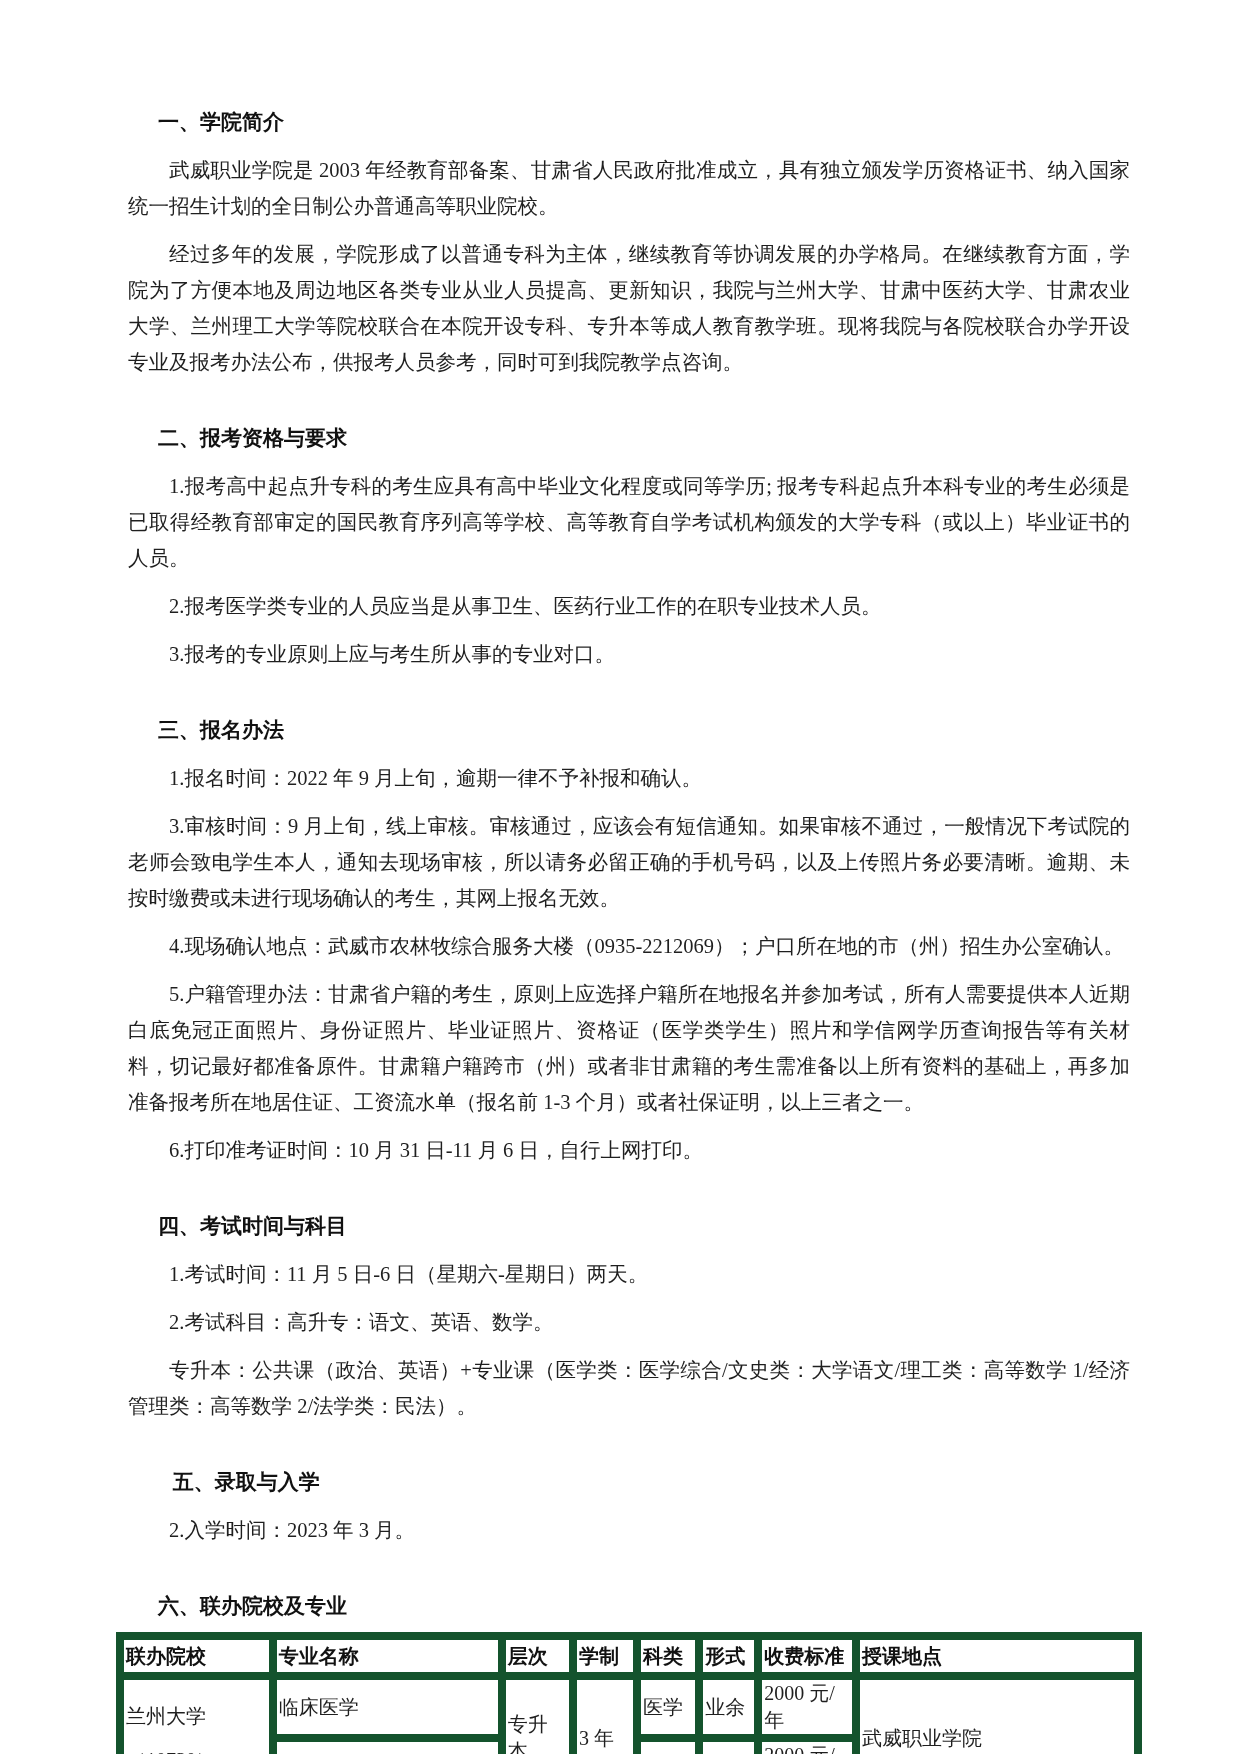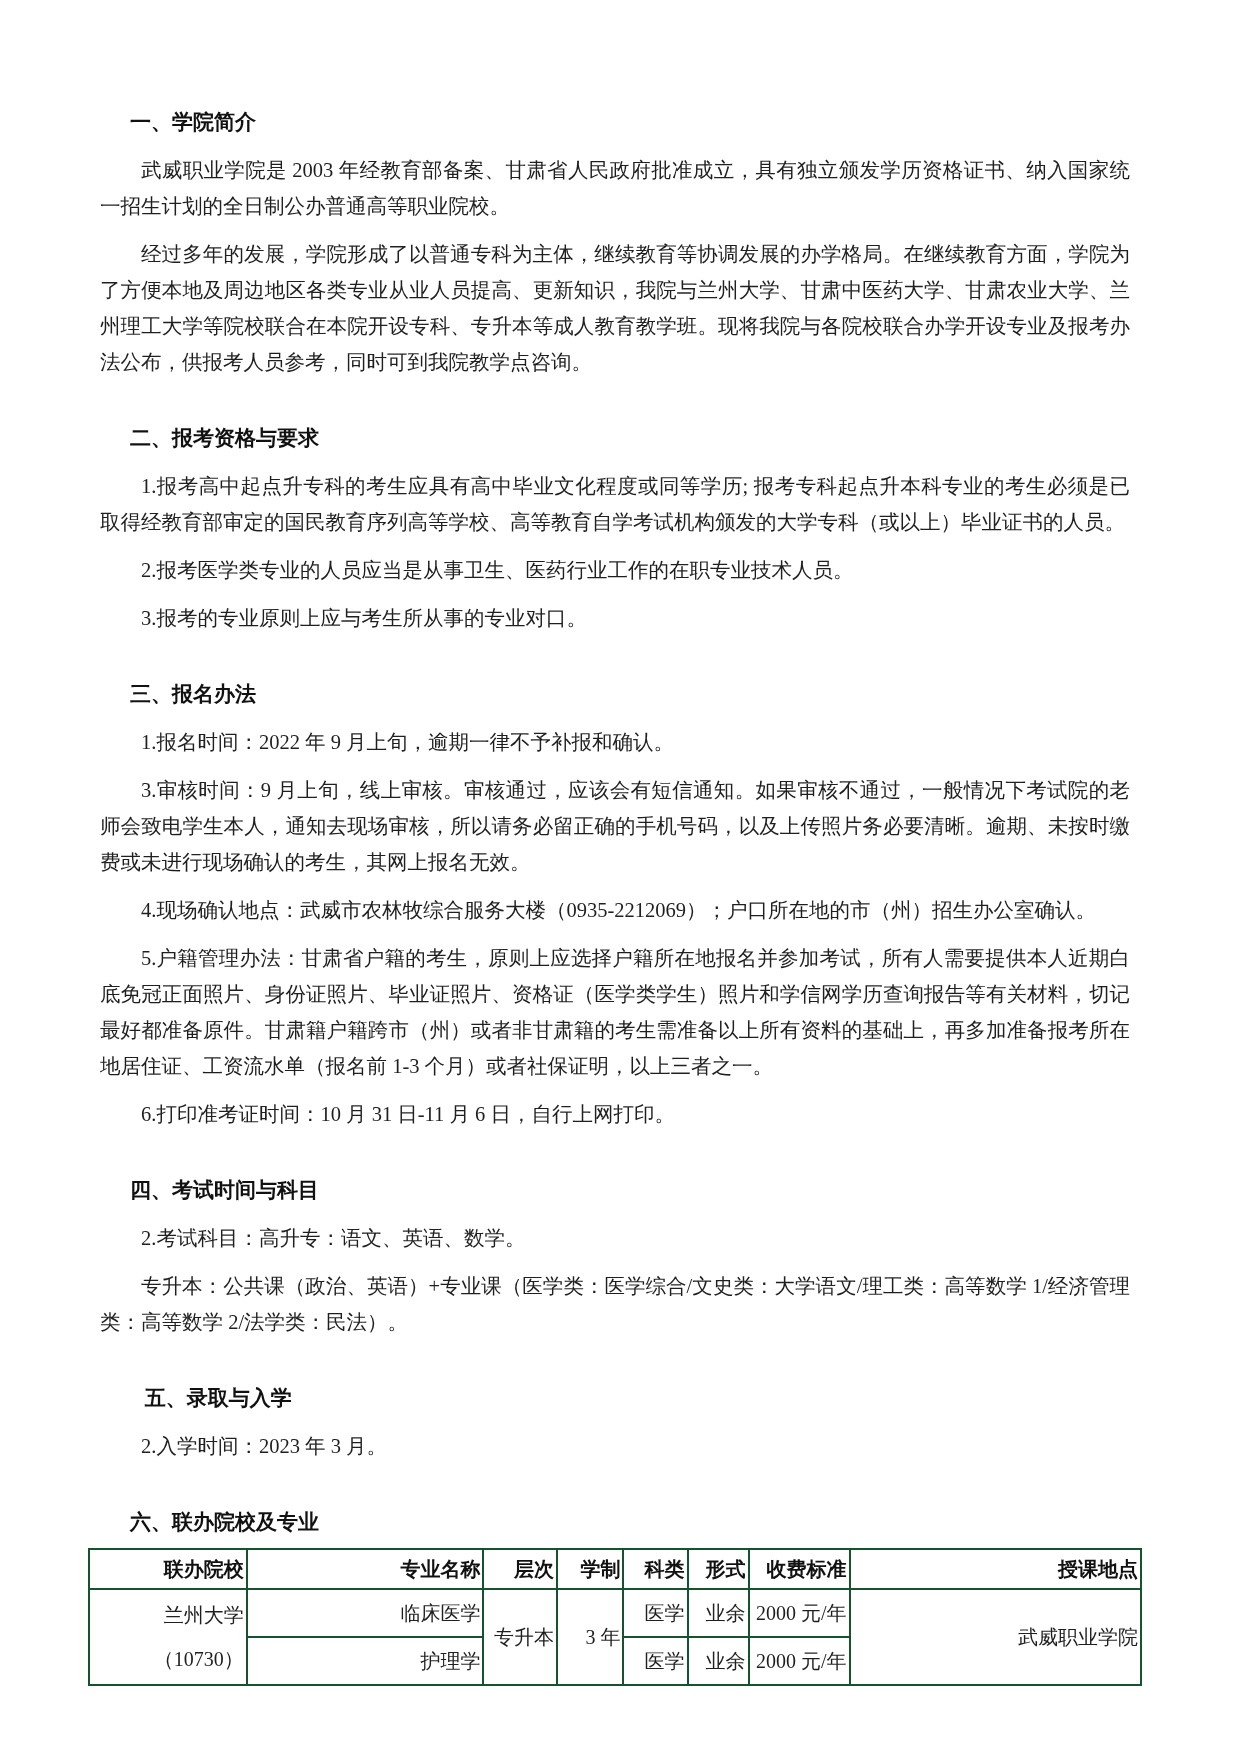--- a/index.html
+++ b/index.html
@@ -8,21 +8,21 @@
     width: 1240px;
     height: 1754px;
     background: #ffffff;
     color: #1f1f1f;
     font-family: "Liberation Serif", "DejaVu Serif", serif;
     overflow: hidden;
   }
   .page {
     width: 1240px;
     height: 1754px;
-    padding: 104px 98px 0 88px;
+    padding: 104px 98px 0 116px;
   }
   .section { margin: 0; }
   .section + .section { margin-top: 40px; }
   .sec-heading {
     font-family: "Liberation Sans", "DejaVu Sans", sans-serif;
     font-weight: bold;
     font-size: 21px;
     line-height: 36px;
     text-indent: 2em;
     margin: 0;
@@ -37,22 +37,22 @@
     margin: 12px;
     word-break: break-all;
   }
   .table-wrap { margin-top: 8px; }
   table.enroll {
     width: 100%;
     border-collapse: collapse;
     table-layout: fixed;
   }
   table.enroll th, table.enroll td {
-    border: 2px solid #14532d;
-    text-align: right;
+    border: 8px solid #14532d;
+    text-align: left;
     vertical-align: middle;
     padding: 0 2px;
     overflow: hidden;
   }
   table.enroll th {
     font-family: "Liberation Sans", "DejaVu Sans", sans-serif;
     font-weight: bold;
     font-size: 20px;
     height: 40px;
     color: #111111;
@@ -85,20 +85,21 @@
     <h3 class="sec-heading">三、报名办法</h3>
     <p class="para">1.报名时间：2022 年 9 月上旬，逾期一律不予补报和确认。</p>
     <p class="para">3.审核时间：9 月上旬，线上审核。审核通过，应该会有短信通知。如果审核不通过，一般情况下考试院的老师会致电学生本人，通知去现场审核，所以请务必留正确的手机号码，以及上传照片务必要清晰。逾期、未按时缴费或未进行现场确认的考生，其网上报名无效。</p>
     <p class="para">4.现场确认地点：武威市农林牧综合服务大楼（0935-2212069）；户口所在地的市（州）招生办公室确认。</p>
     <p class="para">5.户籍管理办法：甘肃省户籍的考生，原则上应选择户籍所在地报名并参加考试，所有人需要提供本人近期白底免冠正面照片、身份证照片、毕业证照片、资格证（医学类学生）照片和学信网学历查询报告等有关材料，切记最好都准备原件。甘肃籍户籍跨市（州）或者非甘肃籍的考生需准备以上所有资料的基础上，再多加准备报考所在地居住证、工资流水单（报名前 1-3 个月）或者社保证明，以上三者之一。</p>
     <p class="para">6.打印准考证时间：10 月 31 日-11 月 6 日，自行上网打印。</p>
   </div>
 
   <div class="section">
     <h3 class="sec-heading">四、考试时间与科目</h3>
+    <p class="para">1.考试时间：11 月 5 日-6 日（星期六-星期日）两天。</p>
     <p class="para">2.考试科目：高升专：语文、英语、数学。</p>
     <p class="para">专升本：公共课（政治、英语）+专业课（医学类：医学综合/文史类：大学语文/理工类：高等数学 1/经济管理类：高等数学 2/法学类：民法）。</p>
   </div>
 
   <div class="section">
     <h3 class="sec-heading indent-more">五、录取与入学</h3>
     <p class="para">2.入学时间：2023 年 3 月。</p>
   </div>
 
   <div class="section">

